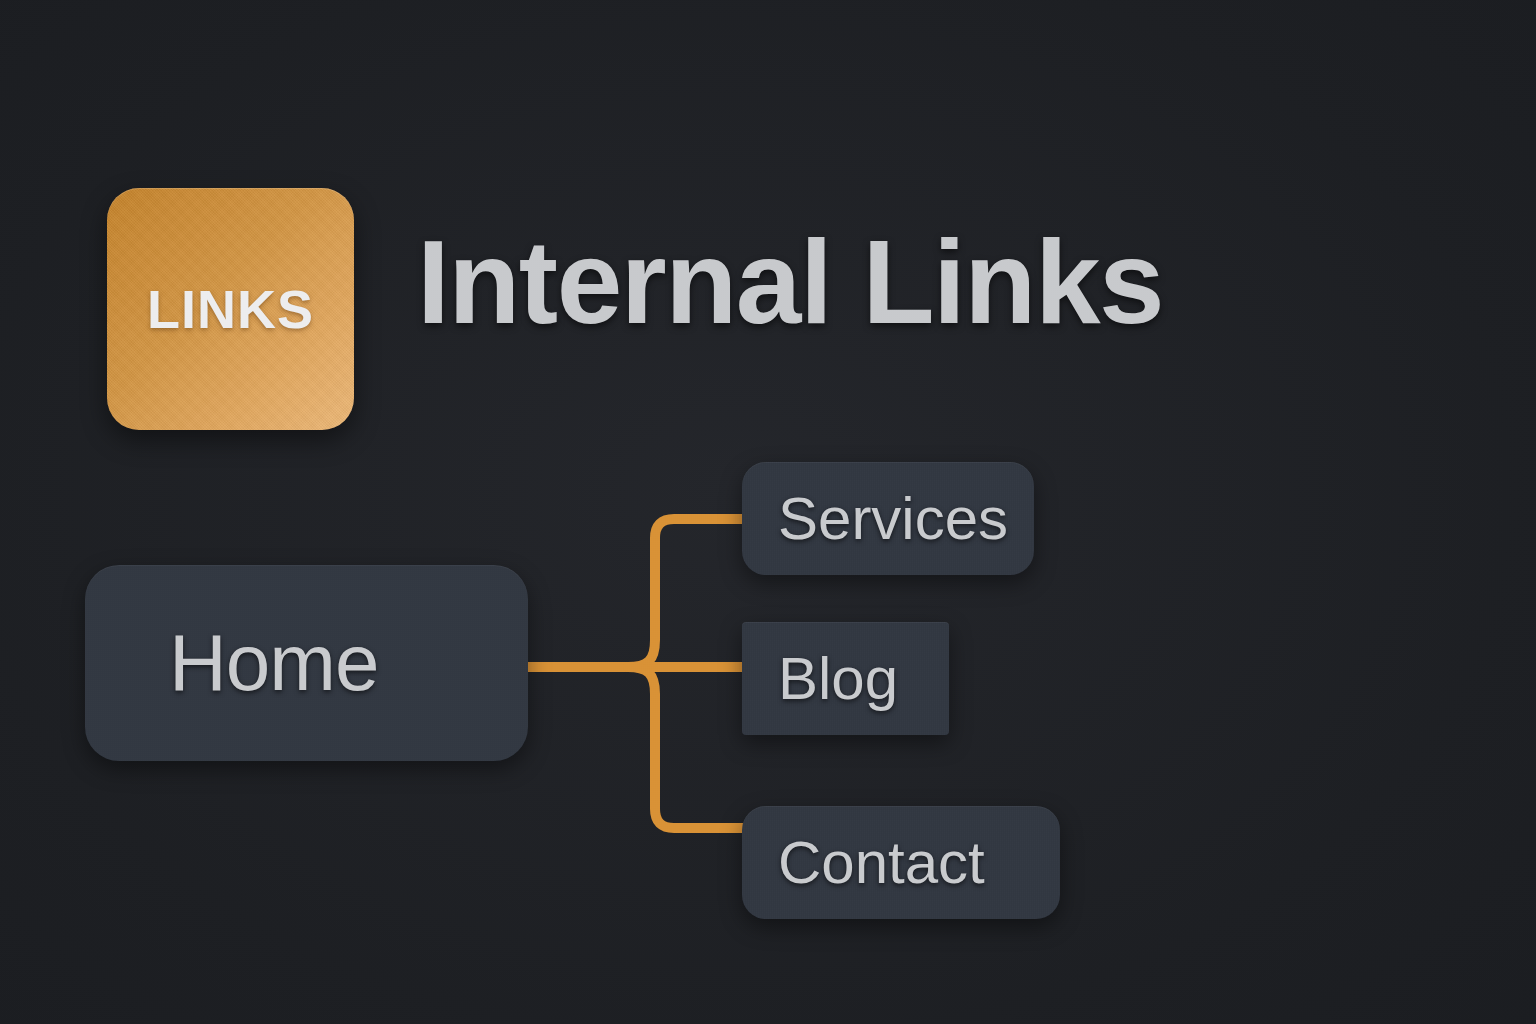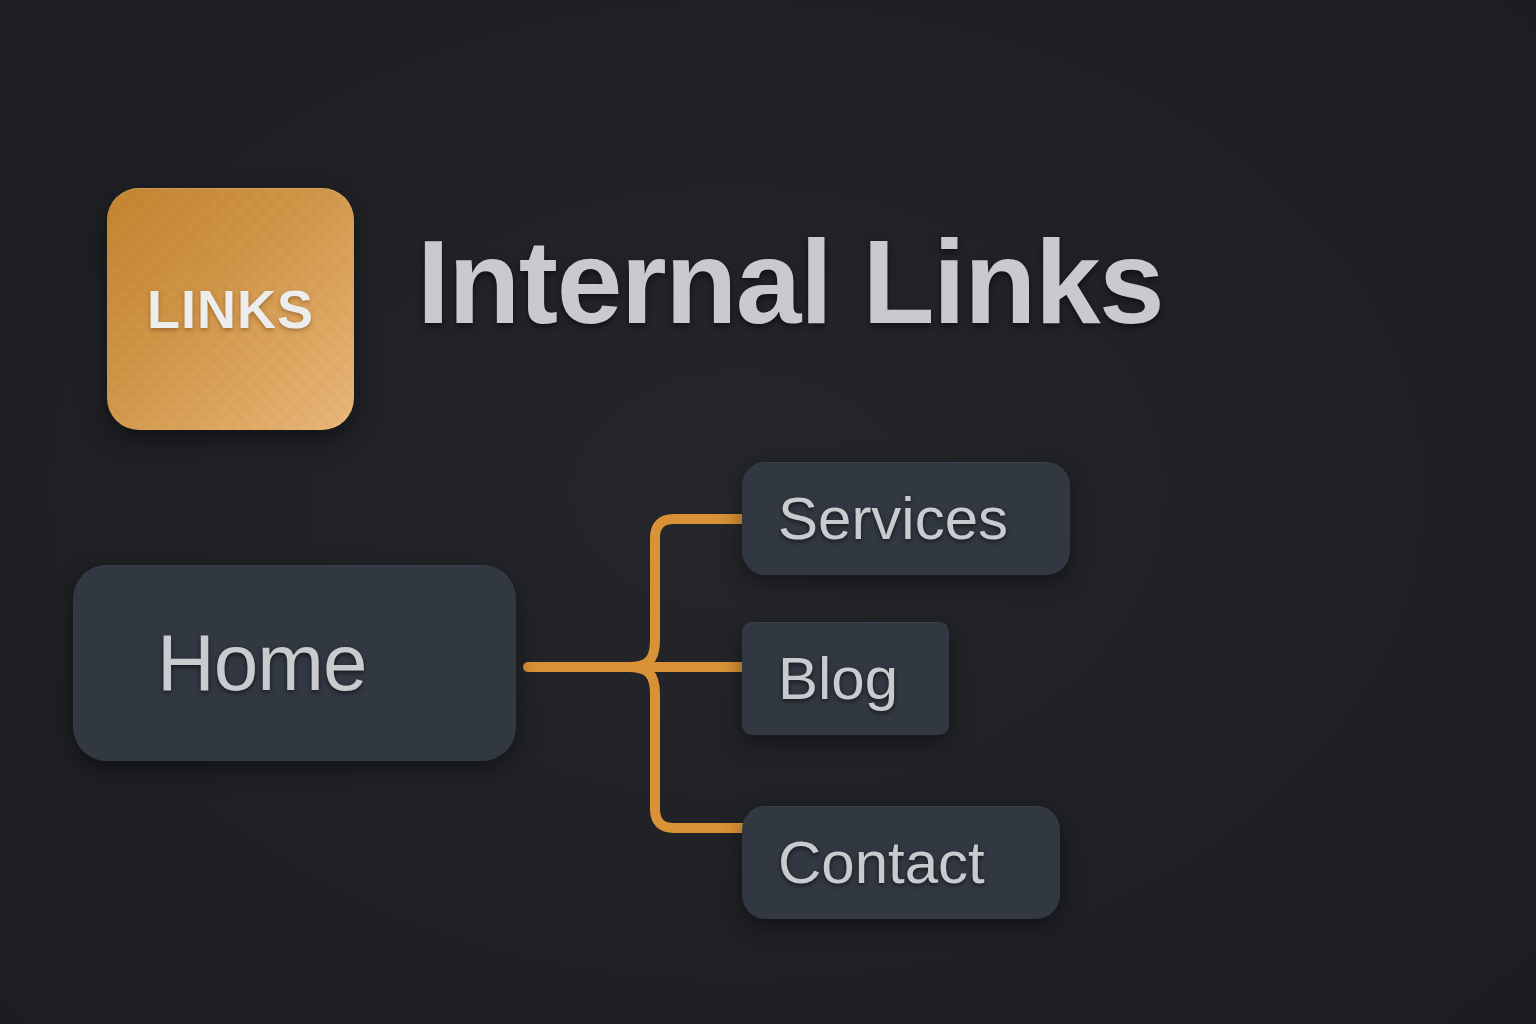--- a/index.html
+++ b/index.html
@@ -92,30 +92,30 @@
   .node-label {
     position:relative;
     color:#c9cbce;
     font-weight:400;
     text-shadow:0 2px 5px rgba(0,0,0,.6);
     white-space:nowrap;
     user-select:none;
   }
 
   #node-home {
-    left:73px; top:565px;
+    left:85px; top:565px;
     width:443px; height:196px;
     border-radius:34px;
   }
   #node-home .node-label { font-size:80px; padding-left:84px; letter-spacing:-1px; }
 
-  #node-services { left:742px; top:462px; width:328px; height:113px; border-radius:24px; }
+  #node-services { left:742px; top:462px; width:292px; height:113px; border-radius:24px; }
   #node-services .node-label { font-size:60px; padding-left:36px; }
 
-  #node-blog { left:742px; top:622px; width:207px; height:113px; border-radius:10px; }
+  #node-blog { left:742px; top:622px; width:207px; height:113px; border-radius:4px; }
   #node-blog .node-label { font-size:60px; padding-left:36px; }
 
   #node-contact { left:742px; top:806px; width:318px; height:113px; border-radius:24px; }
   #node-contact .node-label { font-size:60px; padding-left:36px; }
 </style>
 </head>
 <body>
 
 <div id="stage">
 

